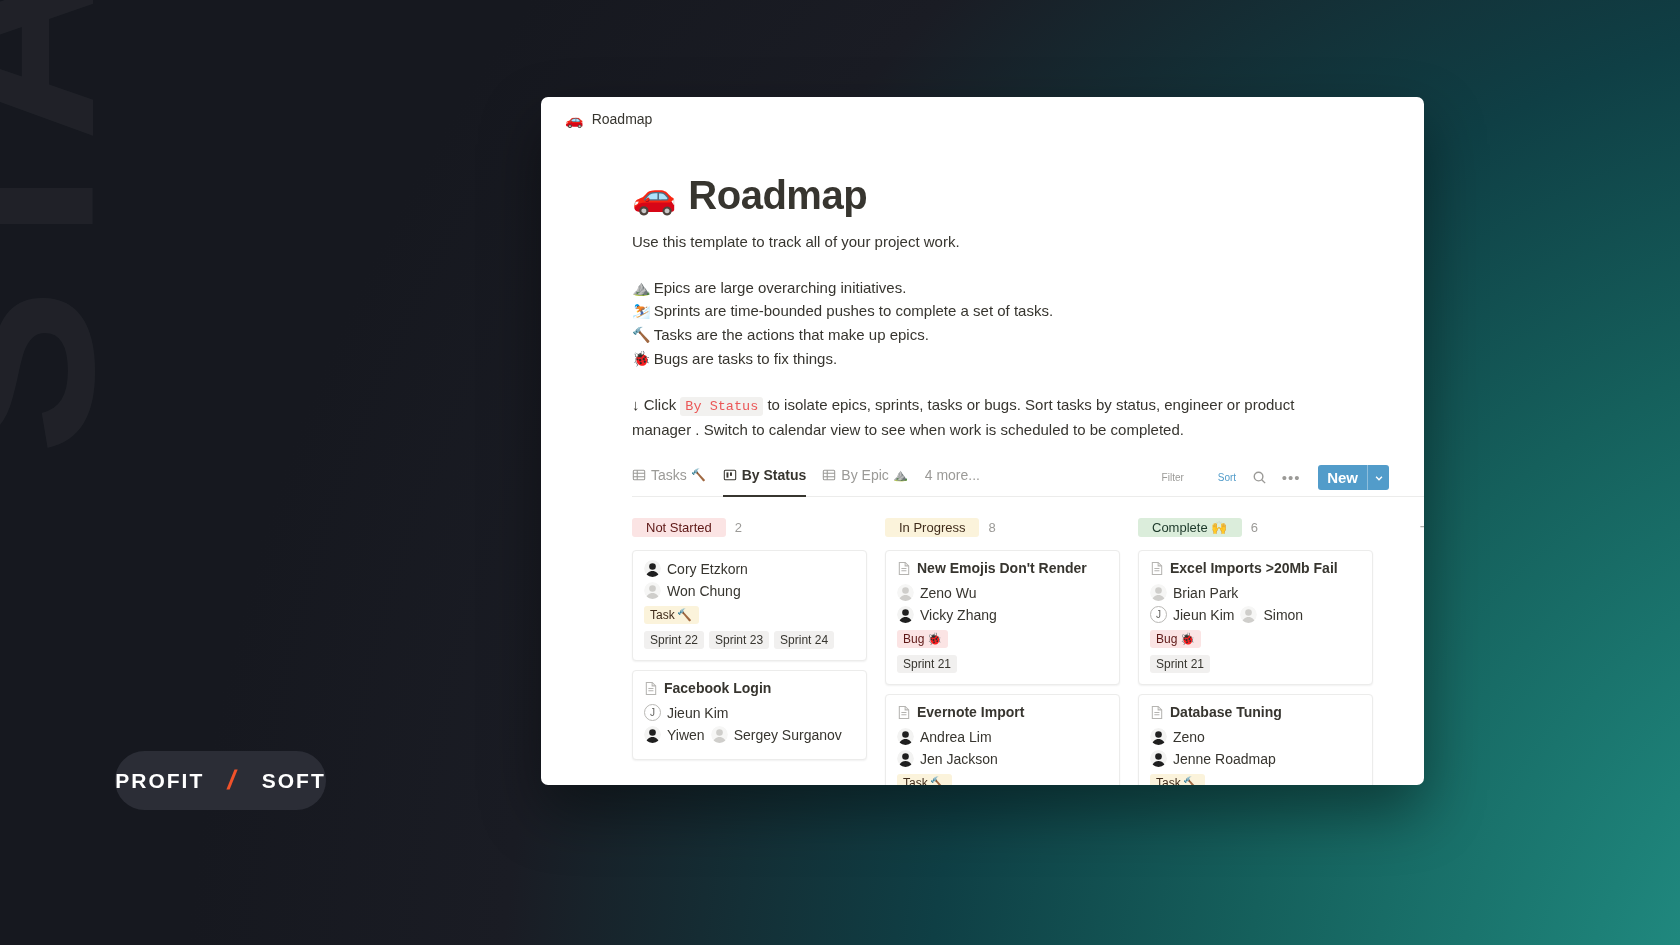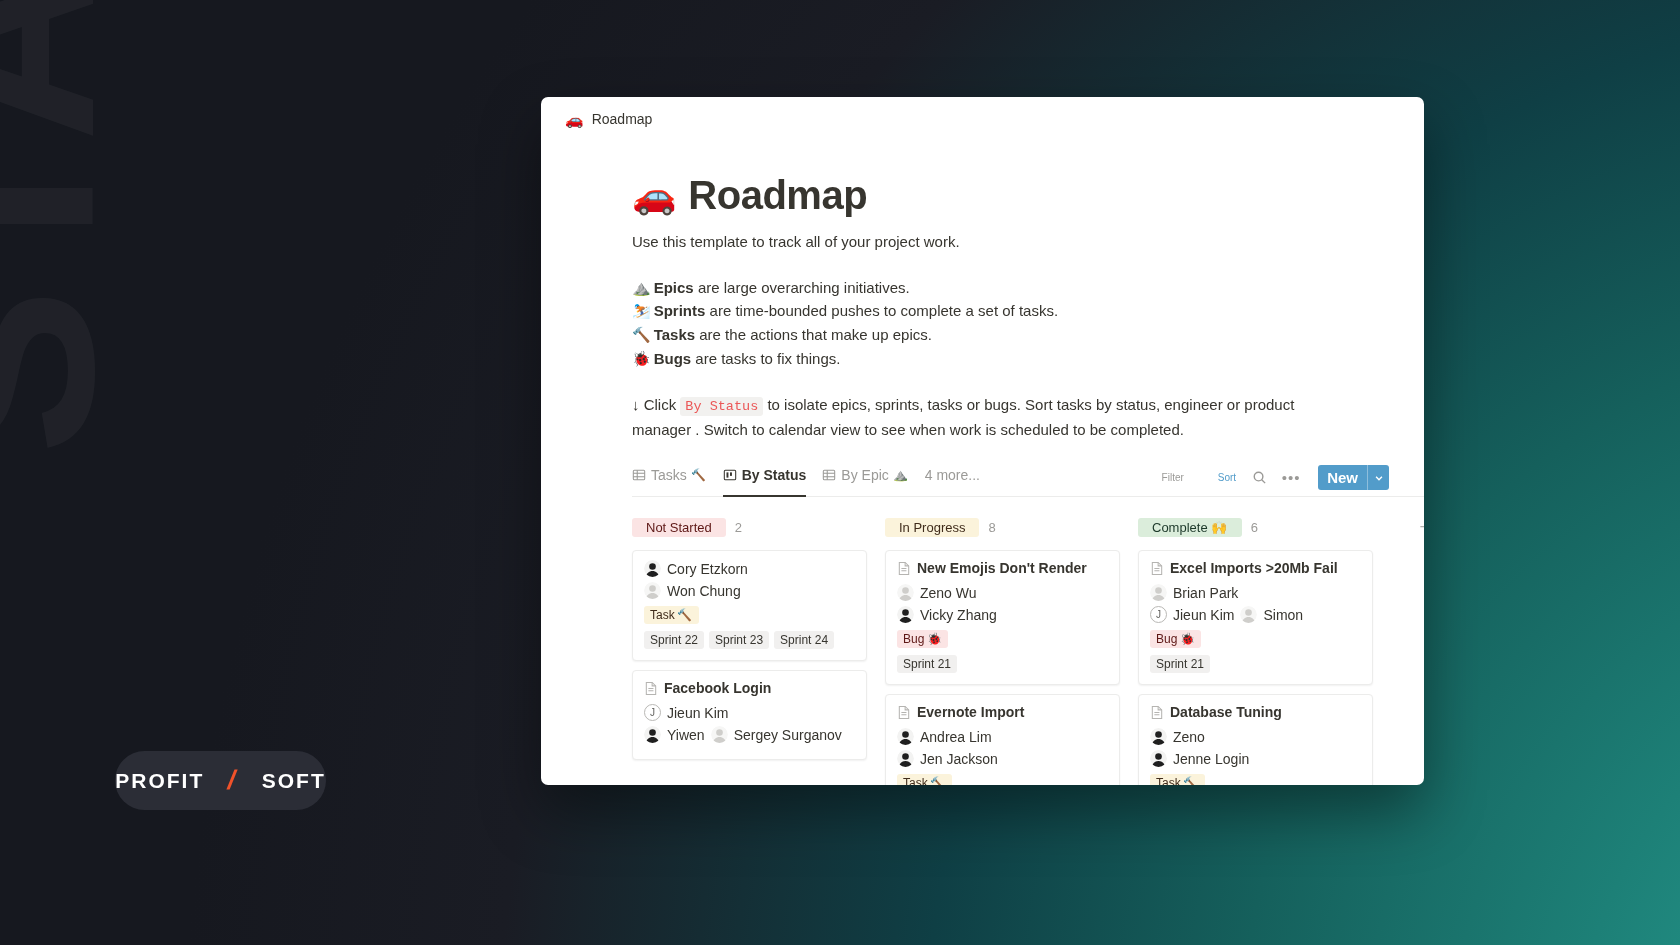--- a/index.html
+++ b/index.html
@@ -103,21 +103,21 @@
     color: #37352f;
     line-height: 1.5;
   }
 
   .defs { margin-top: 22px; }
   .defs-line {
     font-size: 15px;
     color: #37352f;
     line-height: 1.58;
   }
-  .defs-line b { font-weight: bold; }
+  .defs-line b { font-weight: normal; }
   .defs-line .lead-emoji { margin-right: 3px; }
 
   .hint {
     margin-top: 23px;
     font-size: 15px;
     color: #37352f;
     line-height: 1.58;
     max-width: 690px;
   }
   code.inline {
@@ -620,21 +620,21 @@
             </div>
             <div class="person-row">
               <span class="person">
                 <span class="avatar">
                   <svg viewBox="0 0 20 20" width="17" height="17">
                     <circle cx="10" cy="10" r="10" fill="#f3f3f2"></circle>
                     <circle cx="10" cy="7.6" r="3.9" fill="#1f1f1f"></circle>
                     <path d="M2.6 20c0-4.2 3.3-7.1 7.4-7.1s7.4 2.9 7.4 7.1z" fill="#1f1f1f"></path>
                   </svg>
                 </span>
-                <span class="person-name">Jenne Login</span>
+                <span class="person-name">Jenne Roadmap</span>
               </span>
             </div>
             <div class="tag-row">
               <span class="tag" style="background: rgb(251, 243, 219); color: rgb(64, 44, 27);">
                 <span>Task</span>
                 <span>🔨</span>
               </span>
             </div>
           </div>
         </div>

